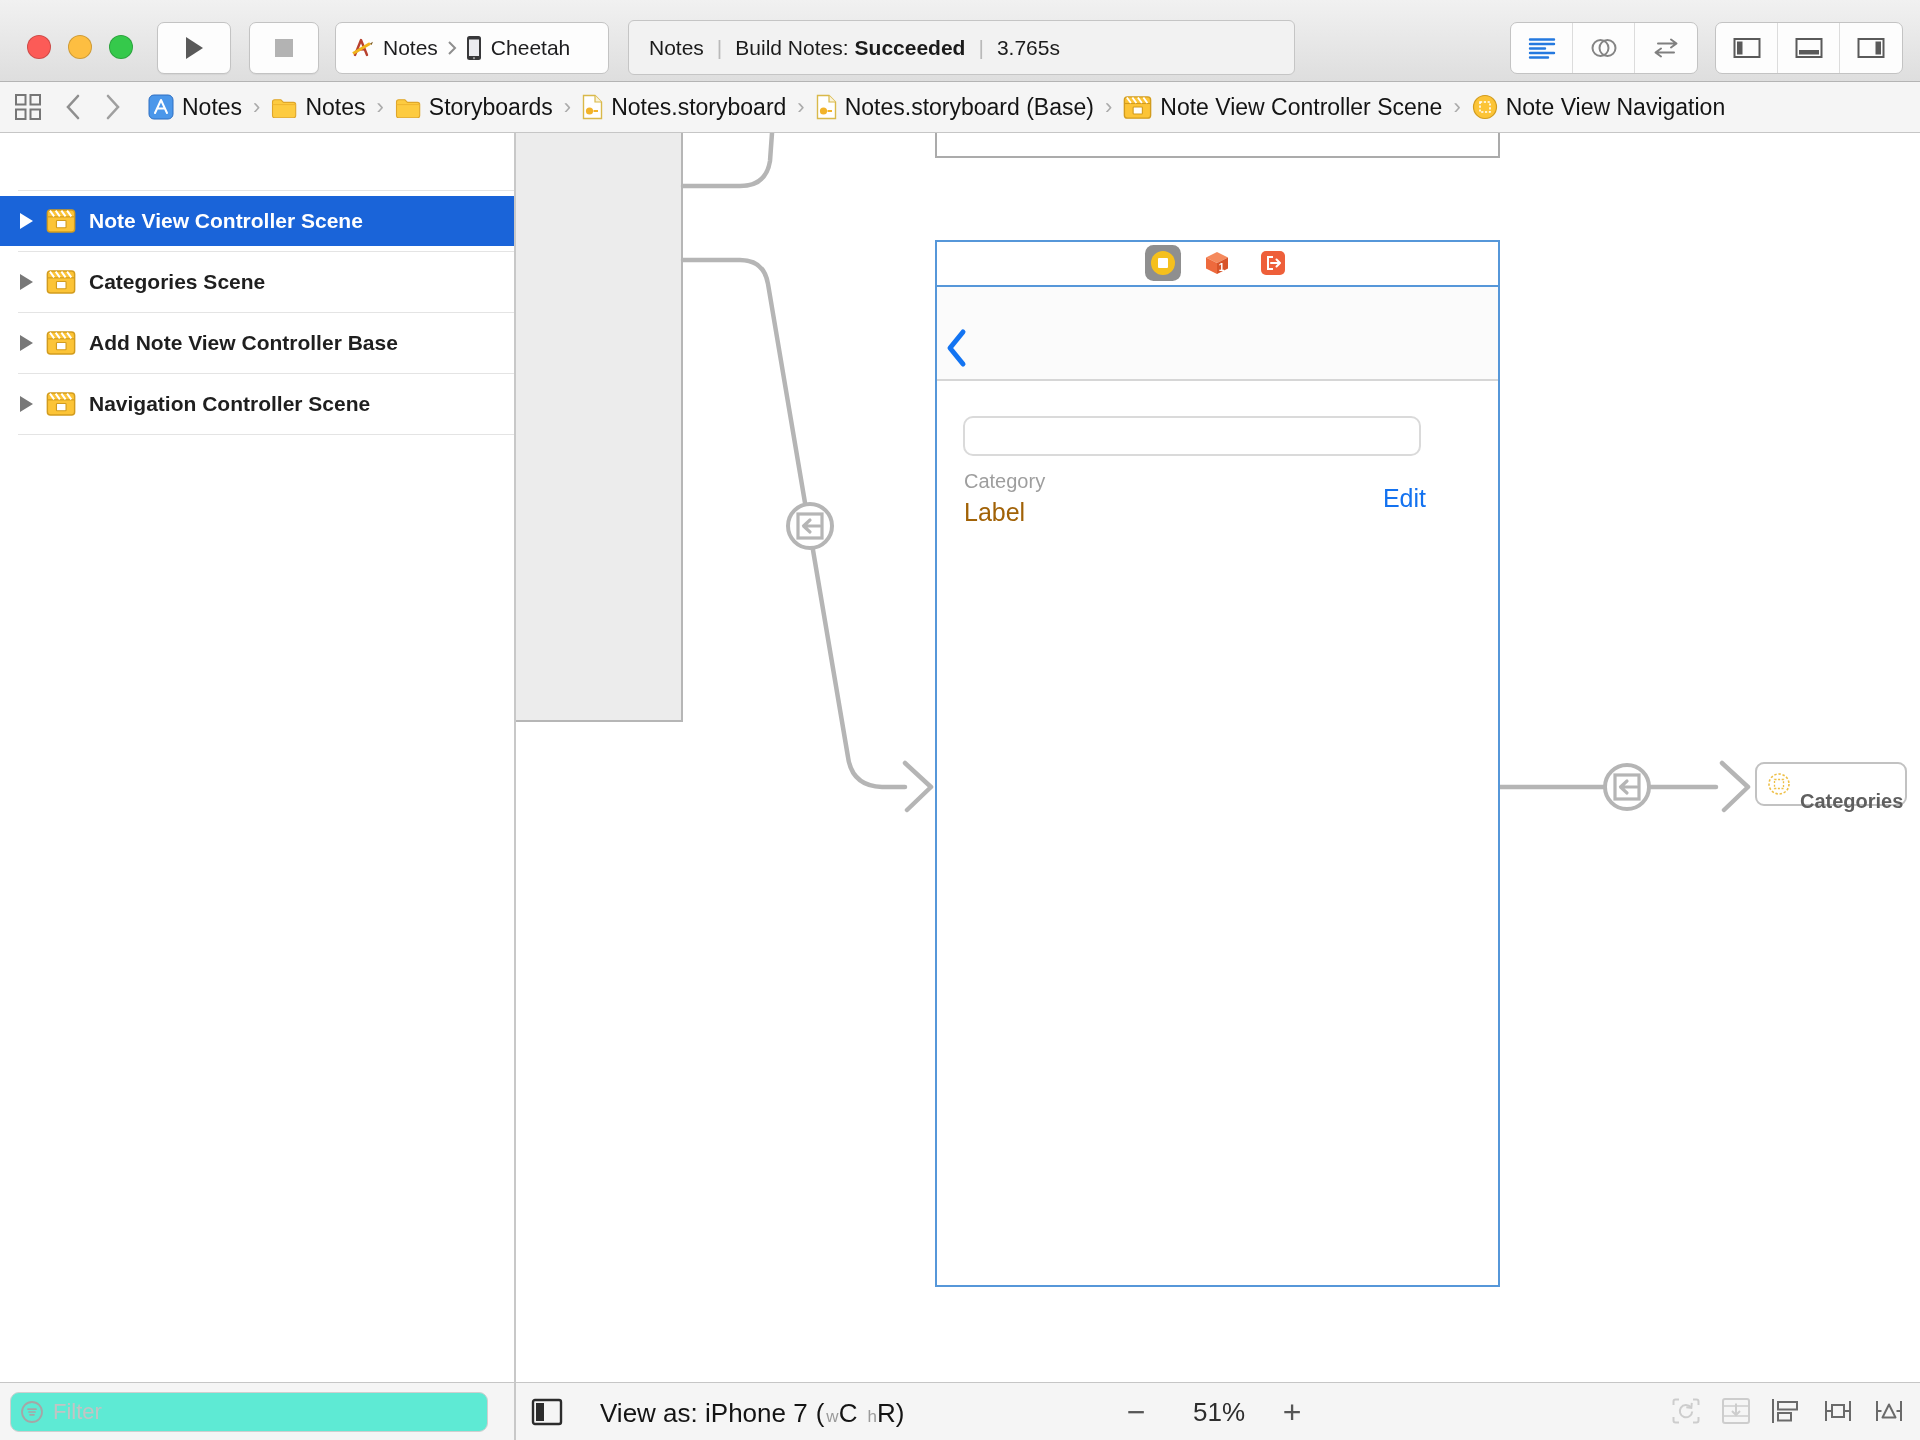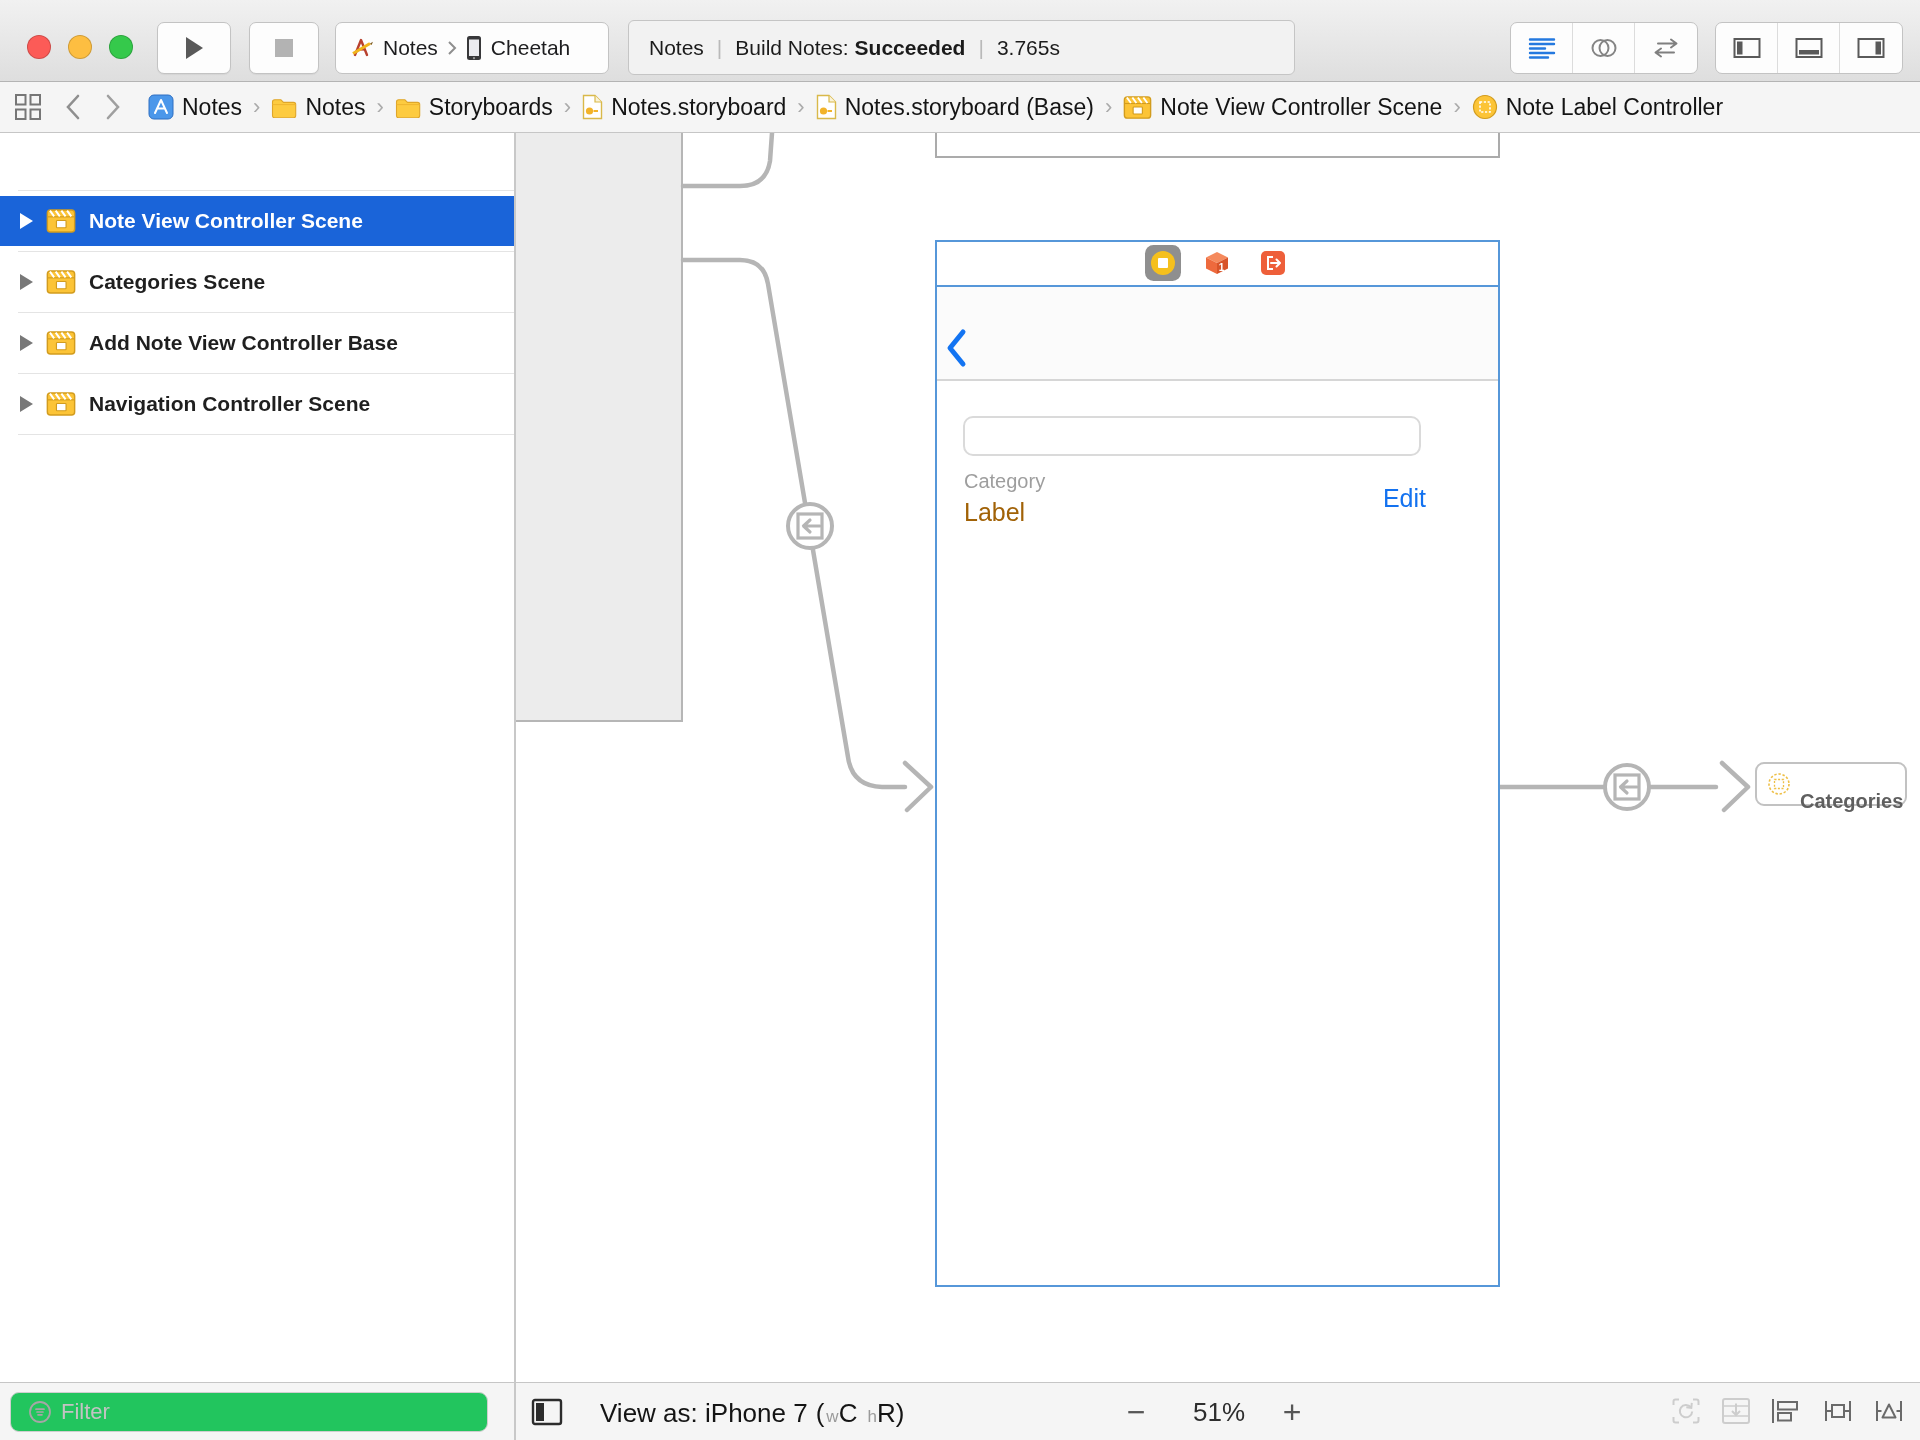--- a/index.html
+++ b/index.html
@@ -66,22 +66,22 @@
   .lbl { position:absolute; left:27px; top:255px; font-size:25px; line-height:30px; color:#a16207; }
   .edit { position:absolute; right:72px; top:241px; font-size:25px; line-height:30px; color:#1372f0; }
   .chip { position:absolute; left:1241px; top:629px; width:152px; height:44px; background:#fff;
     border:2px solid #c2c2c2; border-radius:9px; display:flex; align-items:center; }
   .chip .clabel { margin-left:9px; font-size:20px; font-weight:700; color:#5f5f5f;margin-top:35px; }
   .chip svg { margin-left:10px; }
 
   
   .footer { position:absolute; left:0; top:1382px; width:1920px; height:58px; background:#f5f5f5;
     border-top:1px solid #c6c6c6; }
-  .filterfield { position:absolute; left:10px; top:9px; width:478px; height:40px; background:#22c55e;
-    border:1.5px solid #cfcfcf; border-radius:9px; display:flex; align-items:center; padding:0 16px; gap:8px; }
+  .filterfield { position:absolute; left:10px; top:9px; width:478px; height:40px; background:#5eead4;
+    border:1.5px solid #cfcfcf; border-radius:9px; display:flex; align-items:center; padding:0 8px; gap:8px; }
   .filterfield input { border:none; outline:none; flex:1; font-size:22px; color:#333;
     font-family:"Liberation Sans","DejaVu Sans",sans-serif; background:transparent; }
   .filterfield input::placeholder { color:#c3c3c3; }
   .minipanel { position:absolute; left:531px; top:15px; }
   .viewas { position:absolute; left:600px; top:0; height:58px; display:flex; align-items:baseline; 
     font-size:26px; color:#141414; padding-top:15px; }
   .viewas .tkey { font-size:17px; color:#9a9a9a; margin-left:6px; }
   .viewas .tval { font-size:26px; color:#141414; }
   .zbtn { position:absolute; top:0; height:58px; display:flex; align-items:center; justify-content:center;
     font-size:32px; color:#565656; }
@@ -254,21 +254,21 @@
           <rect x="8" y="9.6" width="7.4" height="5.6" rx="0.6" fill="#fff" stroke="#d29c1e" stroke-width="0.9"></rect>
         </svg>
         <span>Note View Controller Scene</span>
       </li>
       <li class="csep">›</li>
       <li class="crumb">
         <svg width="26" height="26" viewBox="0 0 26 26">
           <circle cx="13" cy="13" r="11.5" fill="#fcc437" stroke="#d29c1e" stroke-width="1.2"></circle>
           <rect x="8" y="8" width="10" height="10" fill="none" stroke="#fff" stroke-width="1.6" stroke-dasharray="2.2 1.6"></rect>
         </svg>
-        <span>Note Label Controller</span>
+        <span>Note View Navigation</span>
       </li>
     </ol>
   </nav>
 
   <aside class="sidebar">
     <div class="hairline" style="top:57px"></div>
     <div class="srow selected" style="top:63px">
       <span class="disc"></span>
       <svg width="30" height="26" viewBox="0 0 23 20">
         <rect x="1" y="1.5" width="21" height="17" rx="2.4" fill="#fcc437" stroke="#d29c1e" stroke-width="1.1"></rect>

